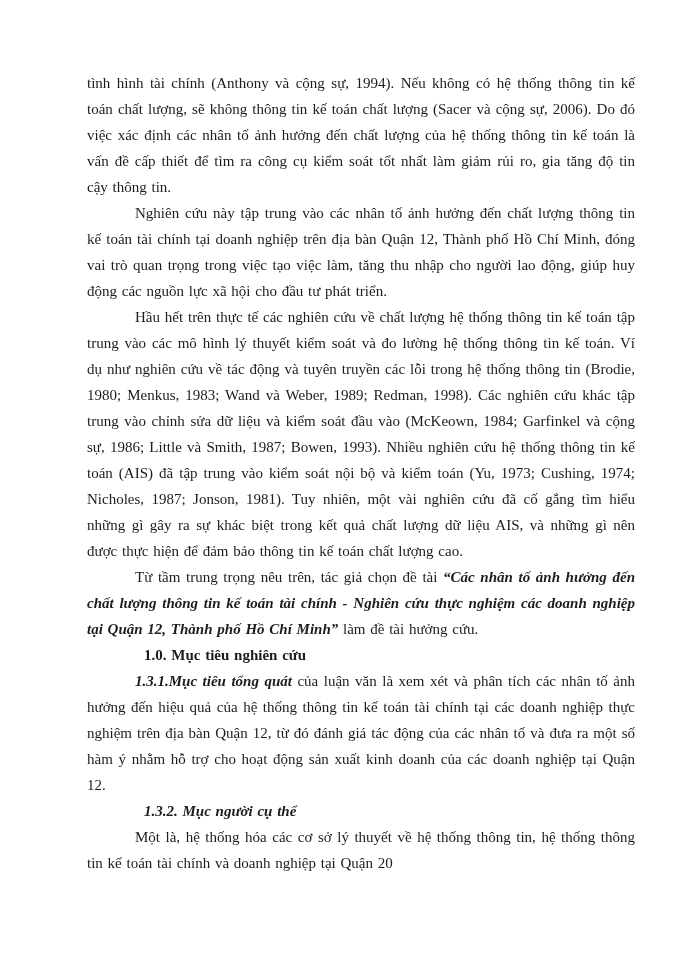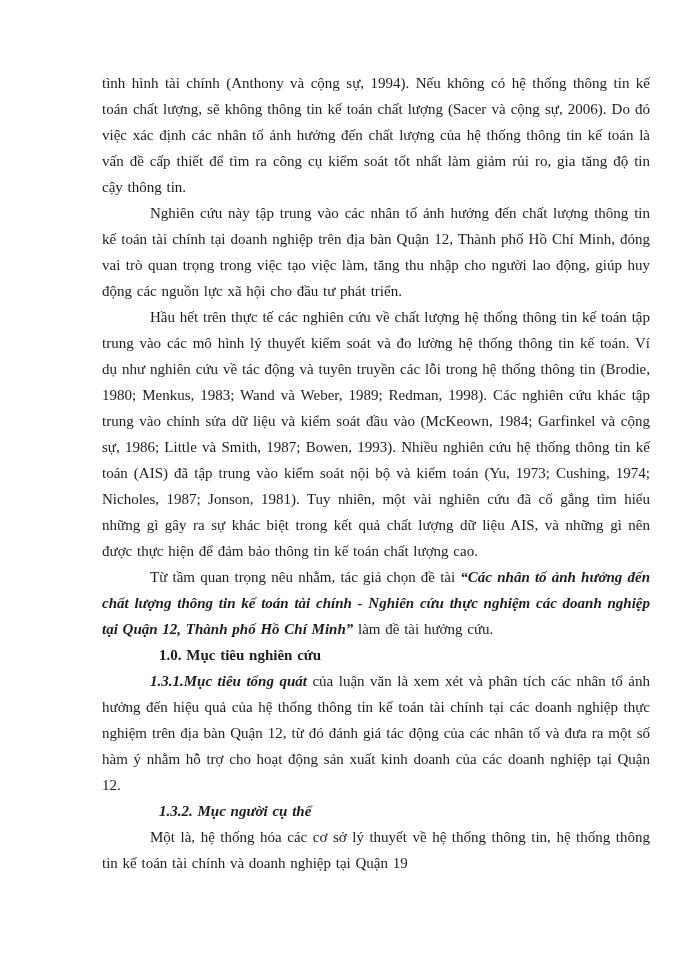--- a/index.html
+++ b/index.html
@@ -11,21 +11,21 @@
     position: relative;
     width: 700px;
     height: 960px;
     background: #ffffff;
     overflow: hidden;
     font-family: "Liberation Serif", "DejaVu Serif", serif;
     color: #1c1c1c;
   }
   .content {
     position: absolute;
-    left: 102px;
+    left: 87px;
     top: 70px;
     width: 548px;
     font-size: 15px;
     line-height: 26px;
     text-align: justify;
     word-spacing: 1px;
   }
   .content p {
     margin: 0;
     padding: 0;
@@ -50,24 +50,24 @@
 
 <div class="page">
   <div class="content">
 
     <p class="no-indent">tình hình tài chính (Anthony và cộng sự, 1994). Nếu không có hệ thống thông tin kế toán chất lượng, sẽ không thông tin kế toán chất lượng (Sacer và cộng sự, 2006). Do đó việc xác định các nhân tố ảnh hưởng đến chất lượng của hệ thống thông tin kế toán là vấn đề cấp thiết để tìm ra công cụ kiểm soát tốt nhất làm giảm rủi ro, gia tăng độ tin cậy thông tin.</p>
 
     <p>Nghiên cứu này tập trung vào các nhân tố ảnh hưởng đến chất lượng thông tin kế toán tài chính tại doanh nghiệp trên địa bàn Quận 12, Thành phố Hồ Chí Minh, đóng vai trò quan trọng trong việc tạo việc làm, tăng thu nhập cho người lao động, giúp huy động các nguồn lực xã hội cho đầu tư phát triển.</p>
 
     <p>Hầu hết trên thực tế các nghiên cứu về chất lượng hệ thống thông tin kế toán tập trung vào các mô hình lý thuyết kiểm soát và đo lường hệ thống thông tin kế toán. Ví dụ như nghiên cứu về tác động và tuyên truyền các lỗi trong hệ thống thông tin (Brodie, 1980; Menkus, 1983; Wand và Weber, 1989; Redman, 1998). Các nghiên cứu khác tập trung vào chỉnh sửa dữ liệu và kiểm soát đầu vào (McKeown, 1984; Garfinkel và cộng sự, 1986; Little và Smith, 1987; Bowen, 1993). Nhiều nghiên cứu hệ thống thông tin kế toán (AIS) đã tập trung vào kiểm soát nội bộ và kiểm toán (Yu, 1973; Cushing, 1974; Nicholes, 1987; Jonson, 1981). Tuy nhiên, một vài nghiên cứu đã cố gắng tìm hiểu những gì gây ra sự khác biệt trong kết quả chất lượng dữ liệu AIS, và những gì nên được thực hiện để đảm bảo thông tin kế toán chất lượng cao.</p>
 
-    <p><span>Từ tầm quan trọng nêu nhằm, tác giả chọn đề tài </span><span class="bold-italic">“Các nhân tố ảnh hưởng đến chất lượng thông tin kế toán tài chính - Nghiên cứu thực nghiệm các doanh nghiệp tại Quận 12, Thành phố Hồ Chí Minh”</span><span> làm đề tài hưởng cứu.</span></p>
+    <p><span>Từ tầm trung trọng nêu trên, tác giả chọn đề tài </span><span class="bold-italic">“Các nhân tố ảnh hưởng đến chất lượng thông tin kế toán tài chính - Nghiên cứu thực nghiệm các doanh nghiệp tại Quận 12, Thành phố Hồ Chí Minh”</span><span> làm đề tài hưởng cứu.</span></p>
 
     <p class="bold heading-indent">1.0. Mục tiêu nghiên cứu</p>
 
     <p><span class="bold-italic">1.3.1.Mục tiêu tổng quát</span><span> của luận văn là xem xét và phân tích các nhân tố ảnh hưởng đến hiệu quả của hệ thống thông tin kế toán tài chính tại các doanh nghiệp thực nghiệm trên địa bàn Quận 12, từ đó đánh giá tác động của các nhân tố và đưa ra một số hàm ý nhằm hỗ trợ cho hoạt động sản xuất kinh doanh của các doanh nghiệp tại Quận 12.</span></p>
 
     <p class="bold-italic heading-indent">1.3.2. Mục người cụ thể</p>
 
-    <p>Một là, hệ thống hóa các cơ sở lý thuyết về hệ thống thông tin, hệ thống thông tin kế toán tài chính và doanh nghiệp tại Quận 19</p>
+    <p>Một là, hệ thống hóa các cơ sở lý thuyết về hệ thống thông tin, hệ thống thông tin kế toán tài chính và doanh nghiệp tại Quận 20</p>
 
   </div>
 </div>
 
 </body></html>

